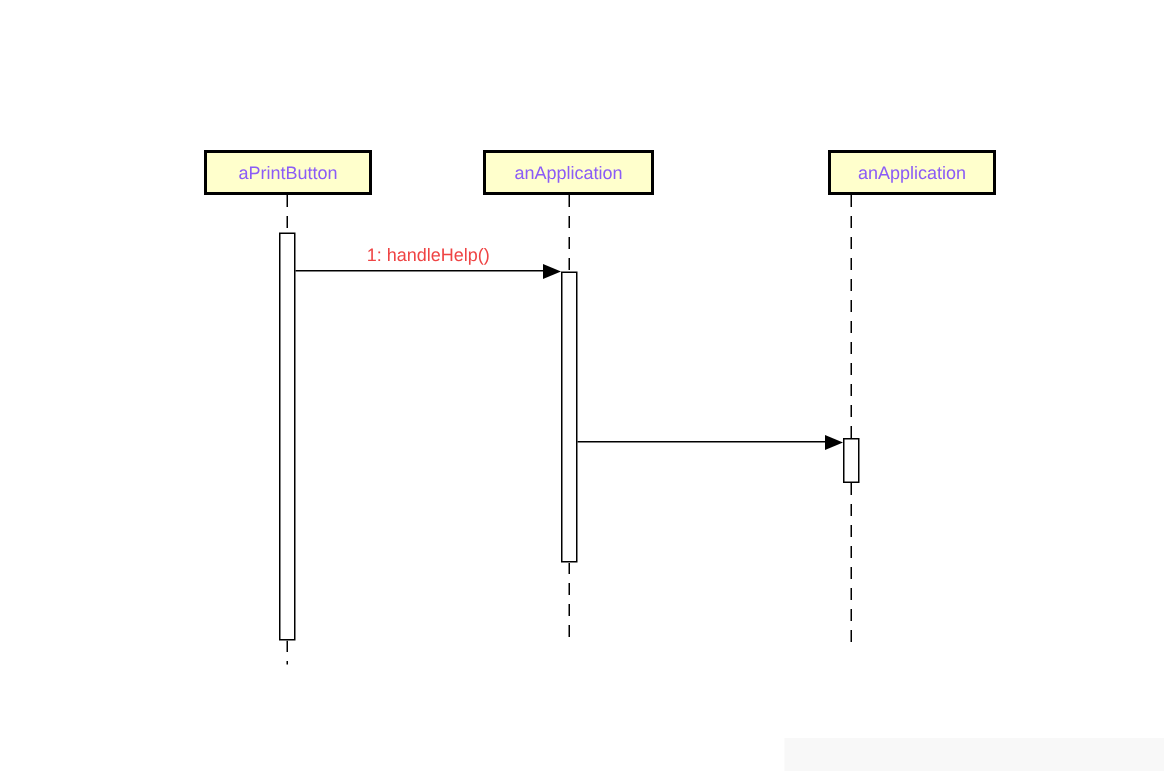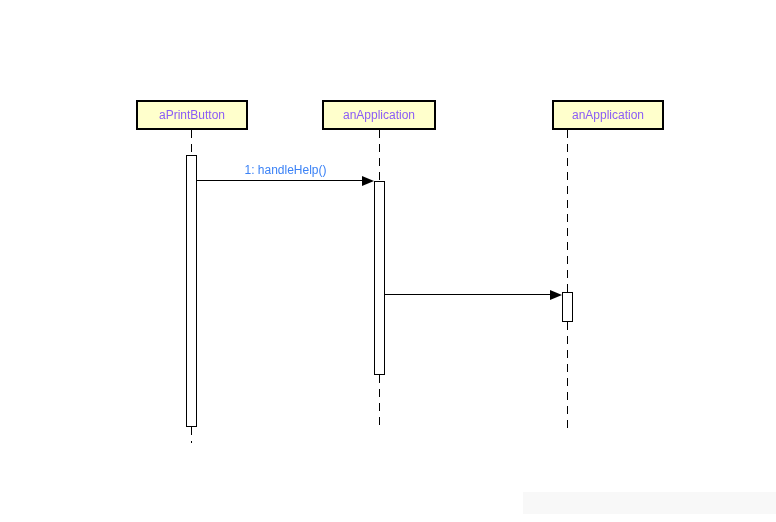--- a/index.html
+++ b/index.html
@@ -58,21 +58,21 @@
   }
   .act-1 { left: 186px; top: 155px; height: 272px; }
   .act-2 { left: 374px; top: 181px; height: 194px; }
   .act-3 { left: 562px; top: 292px; height: 30px; }
 
   .message-label {
     position: absolute;
     width: 177px;
     text-align: center;
     font-size: 12px;
-    color: #3b82f6;
+    color: #ef4444;
     white-space: nowrap;
   }
   .msg1-label { left: 197px; top: 163px; }
   .msg2-label { left: 385px; top: 277px; }
 
   .message-line {
     position: absolute;
     height: 1px;
     background: #000000;
   }

